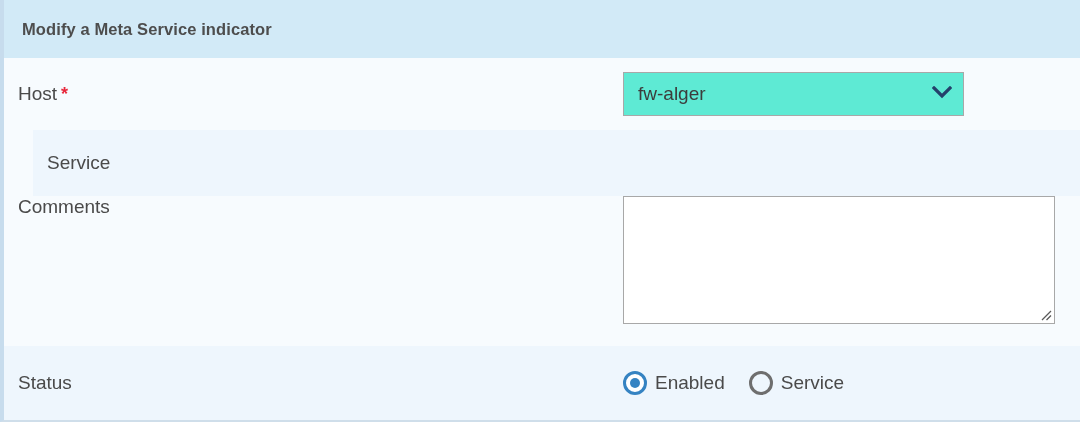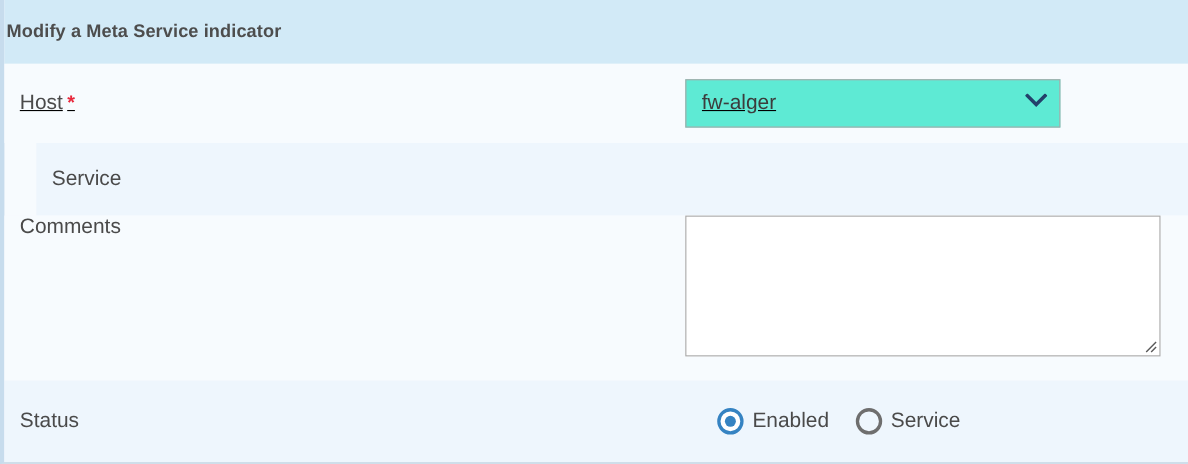--- a/index.html
+++ b/index.html
@@ -24,21 +24,21 @@
     display: flex;
     flex-direction: column;
   }
 
   
   .panel-header {
     height: 58px;
     background: #d2eaf7;
     display: flex;
     align-items: center;
-    padding-left: 2px;
+    padding-left: 18px;
     box-sizing: border-box;
     flex: none;
   }
   .panel-header-title {
     font-size: 16.5px;
     font-weight: bold;
     color: #4d4d4d;
     letter-spacing: 0.1px;
   }
 
@@ -47,24 +47,24 @@
     display: flex;
     align-items: center;
     padding-left: 14px;
     padding-right: 14px;
     box-sizing: border-box;
     flex: none;
   }
   .row-alt-a { background: #f7fbfe; }
   .row-alt-b { background: #eef6fd; }
 
-  .row-host     { height: 72px; text-decoration: underline; }
+  .row-host     { height: 72px; }
   .row-service  { height: 66px; margin-left: 29px; }
   .row-comments { height: 150px; align-items: flex-start; }
-  .row-status   { height: 74px; gap: 29px; }
+  .row-status   { height: 74px; }
 
   .row-label {
     width: 605px;
     flex: none;
     font-size: 19px;
     color: #4a4a4a;
     font-weight: normal;
     line-height: 1.2;
   }
   .req-star {

